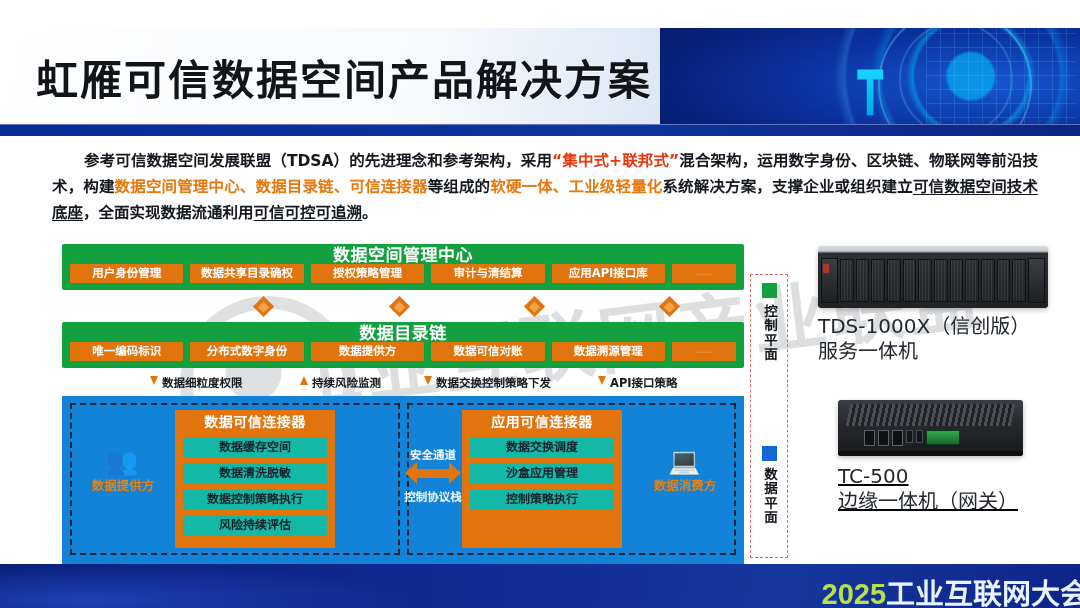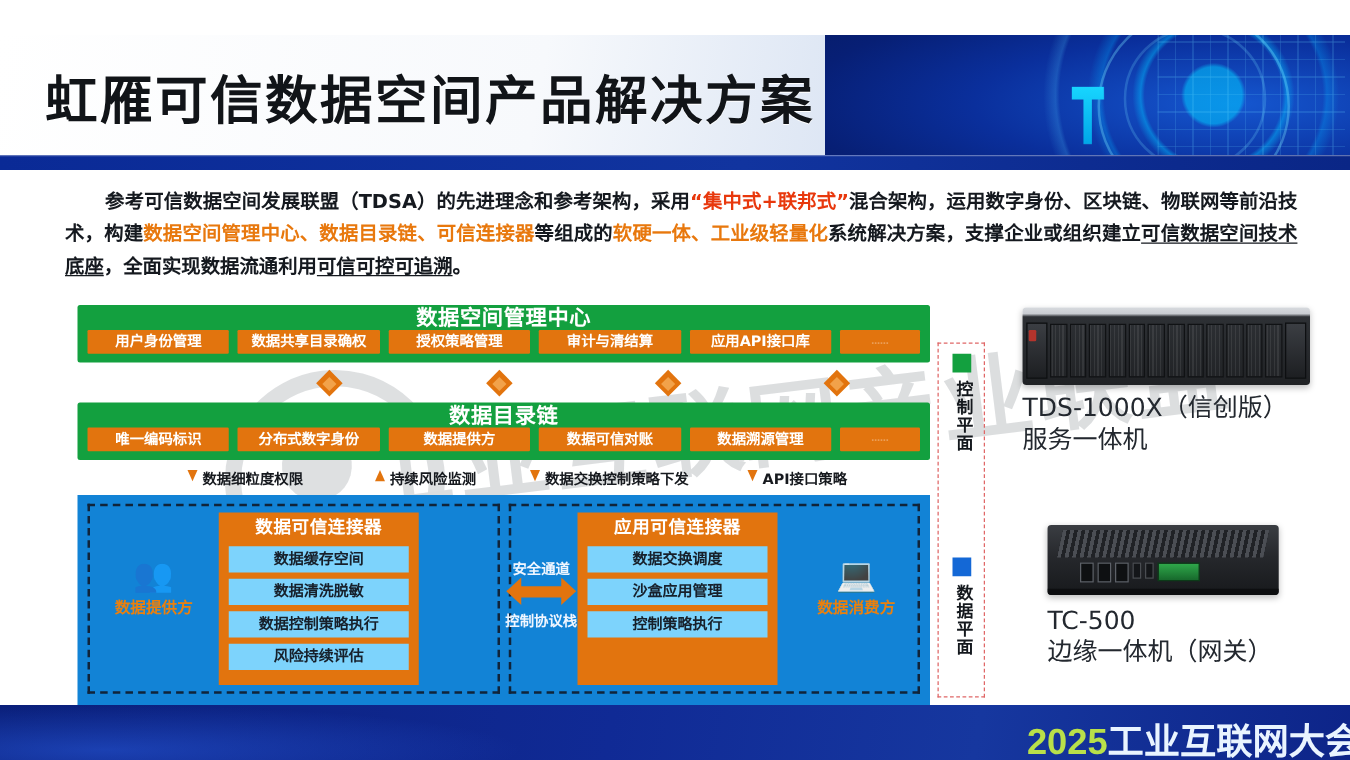--- a/index.html
+++ b/index.html
@@ -140,21 +140,21 @@
   .conn{
     position:absolute;background:#e2740e;box-sizing:border-box;
   }
   .conn-title{
     color:#ffffff;font-size:14px;font-weight:700;text-align:center;
     line-height:20px;padding-top:2px;letter-spacing:.5px;
     font-family:"DejaVu Sans","Liberation Sans",sans-serif;
   }
   .conn-items{padding:0 8px 6px 8px;}
   .conn-item{
-    background:#7dd3fc;color:#17202b;text-align:center;
+    background:#14b8a6;color:#17202b;text-align:center;
     font-size:12px;font-weight:700;line-height:21px;height:21px;margin-top:5px;
     font-family:"DejaVu Sans","Liberation Sans",sans-serif;white-space:nowrap;overflow:hidden;
   }
   .conn.left{left:113px;top:14px;width:160px;height:138px;}
   .conn.right{left:400px;top:14px;width:160px;height:138px;}
 
   
   .darrow{position:absolute;left:343px;top:66px;width:56px;height:22px;}
   .darrow .shaft{position:absolute;left:10px;top:7px;width:36px;height:9px;background:#e2740e;}
   .darrow .hl,.darrow .hr{position:absolute;top:0;width:0;height:0;border-top:11px solid transparent;border-bottom:11px solid transparent;}
@@ -185,21 +185,21 @@
     writing-mode:vertical-rl;text-orientation:upright;letter-spacing:1px;
   }
 
   
   .product{position:absolute;}
   .product .cap{
     font-size:20px;color:#23282f;line-height:25px;font-weight:400;
     font-family:"DejaVu Sans","Liberation Sans",sans-serif;white-space:nowrap;
   }
   .prod1{left:818px;top:218px;}
-  .prod2{left:838px;top:392px;}
+  .prod2{left:838px;top:372px;text-decoration:underline;}
   .prod1 .cap-wrap{margin-top:6px;margin-left:0;}
   .prod2 .cap-wrap{margin-top:8px;margin-left:0;}
 
   
   .server{
     position:relative;width:230px;height:62px;border-radius:3px;
     background:linear-gradient(180deg,#d7dade 0%,#c9ccd1 8%,#2d3034 12%,#202225 100%);
     box-shadow:0 2px 5px rgba(0,0,0,.25);overflow:hidden;
   }
   .server .bays{

